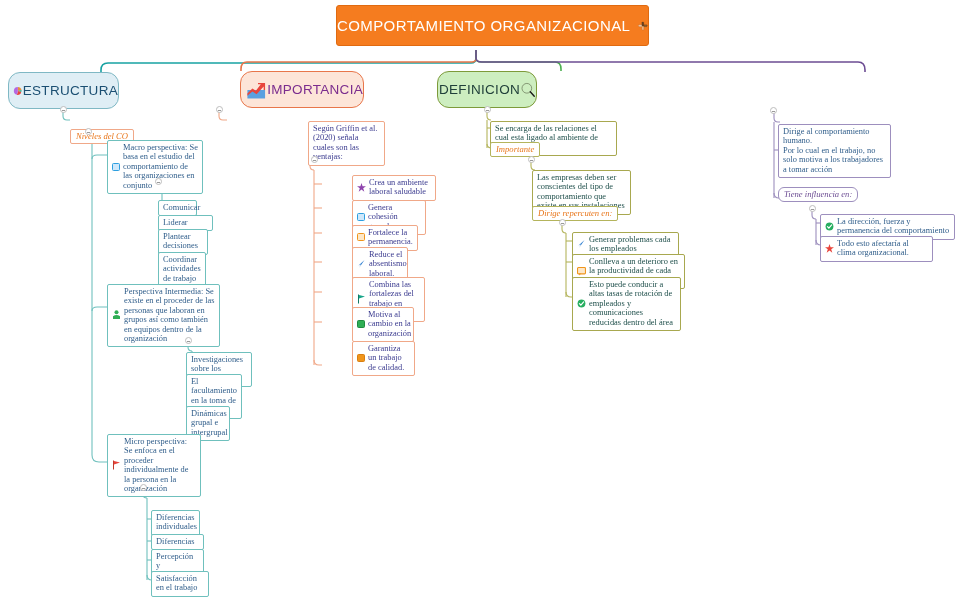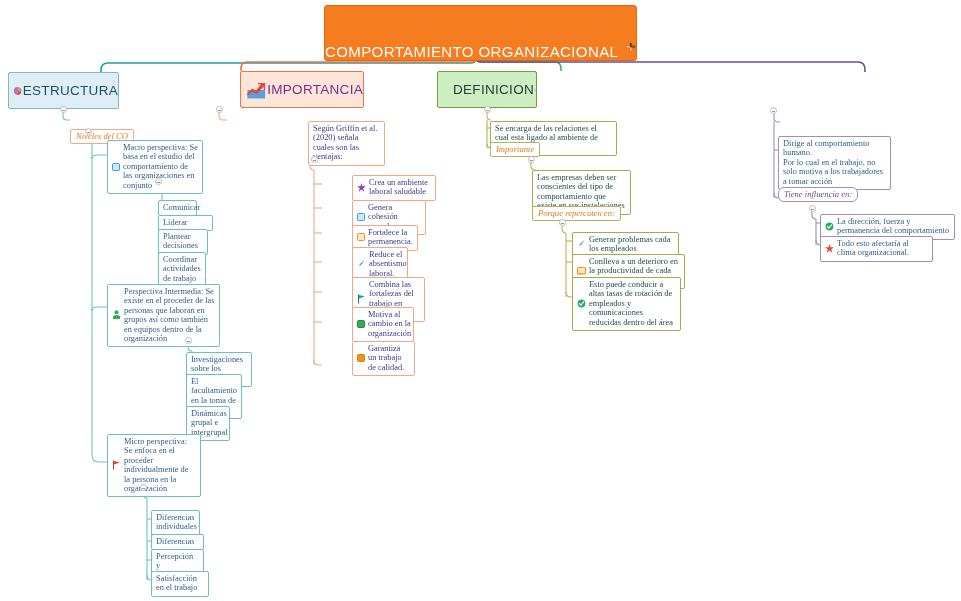--- a/index.html
+++ b/index.html
@@ -12,21 +12,21 @@
         border:1px solid #7fbfbf;border-radius:2px;}
   .node .txt{display:block;}
 
   
   .central{background:#F57C1F;border:1px solid #E06A10;border-radius:3px;
            display:flex;align-items:center;justify-content:center;gap:8px;}
   .central .txt{color:#ffffff;font-family:"Liberation Sans",sans-serif;
                 font-size:15px;letter-spacing:.4px;white-space:nowrap;}
 
   
-  .main{display:flex;align-items:center;border-radius:2px;border-width:1.5px;border-style:solid;}
+  .main{display:flex;align-items:center;border-radius:12px;border-width:1.5px;border-style:solid;}
   .main .txt{font-family:"Liberation Sans",sans-serif;font-size:13.5px;letter-spacing:.3px;white-space:nowrap;}
   .m-estructura{background:#dfeef5;border-color:#7fb8c4;}
   .m-estructura .txt{color:#1b4f72;}
   .m-importancia{background:#fde5d8;border-color:#e8764a;}
   .m-importancia .txt{color:#7b2d8e;}
   .m-definicion{background:#cdeec0;border-color:#7d9a3a;}
   .m-definicion .txt{color:#20403a;}
   .m-motivacion{background:#e2dced;border-color:#6c4c93;}
   .m-motivacion .txt{color:#1b6f7d;}
 
@@ -135,21 +135,21 @@
     <path d="M774,122 L774,198" fill="none" stroke="#9d8fbe" stroke-width="1.1"></path>
     <path d="M774,150 L780,150" fill="none" stroke="#9d8fbe" stroke-width="1.1"></path>
     <path d="M774,193 Q774,198 779,198 L782,198" fill="none" stroke="#9d8fbe" stroke-width="1.1"></path>
 
     <path d="M812,208 L812,215 Q812,219 816,219 L816,219" fill="none" stroke="#9d8fbe" stroke-width="1.1"></path>
     <path d="M816,219 L816,245" fill="none" stroke="#9d8fbe" stroke-width="1.1"></path>
     <path d="M816,223 L822,223" fill="none" stroke="#9d8fbe" stroke-width="1.1"></path>
     <path d="M816,240 Q816,245 821,245 L822,245" fill="none" stroke="#9d8fbe" stroke-width="1.1"></path>
   </svg>
 
-  <div class="node central" style="left:324px;top:5px;width:313px;height:56px;align-items:flex-end;">
+  <div class="node central" style="left:336px;top:5px;width:313px;height:41px;">
     <span class="txt">COMPORTAMIENTO ORGANIZACIONAL</span>
     <svg width="30" height="26" viewBox="0 0 30 26">
       <rect x="2" y="9" width="12" height="6" rx="1.5" fill="#f6c9a8" stroke="#8a5a2b" stroke-width=".7"></rect>
       <rect x="16" y="9" width="12" height="6" rx="1.5" fill="#8a5a2b" stroke="#5a3a18" stroke-width=".7"></rect>
       <rect x="12" y="1" width="6" height="12" rx="1.5" fill="#6b4423" stroke="#4a2d13" stroke-width=".7"></rect>
       <rect x="12" y="14" width="6" height="11" rx="1.5" fill="#f3b98c" stroke="#8a5a2b" stroke-width=".7"></rect>
     </svg>
   </div>
 
   <div class="node main m-estructura" style="left:8px;top:72px;width:111px;height:37px;padding-left:4px;">
@@ -271,42 +271,42 @@
   </div>
   <div class="node sub t-orangeline withicon" style="left:352px;top:307px;width:62px;">
     <span class="ic sq sq-green"></span>
     <span class="txt">Motiva al cambio en la organización</span>
   </div>
   <div class="node sub t-orangeline withicon" style="left:352px;top:341px;width:63px;">
     <span class="ic sq sq-orange2"></span>
     <span class="txt">Garantiza un trabajo de calidad.</span>
   </div>
 
-  <div class="node main m-definicion" style="left:437px;top:71px;width:100px;height:37px;padding-left:15px;">
+  <div class="node main m-definicion" style="left:437px;top:71px;width:100px;height:37px;padding-left:1px;">
     <span class="txt">DEFINICION</span>
     <svg width="28" height="28" viewBox="0 0 28 28">
       <circle cx="12" cy="11" r="8.5" fill="none" stroke="#6b7a5a" stroke-width="1.3"></circle>
       <line x1="18" y1="17" x2="25" y2="25" stroke="#1a1a1a" stroke-width="2.4" stroke-linecap="round"></line>
     </svg>
   </div>
   <div class="tgl" style="left:484px;top:106px;"></div>
 
   <div class="node sub t-olive" style="left:490px;top:121px;width:127px;">
     <span class="txt">Se encarga de las relaciones el cual esta ligado al ambiente de trabajo</span>
   </div>
   <div class="node lbl lbl-olive" style="left:490px;top:142px;">
     <span class="txt">Importante</span>
   </div>
   <div class="tgl" style="left:528px;top:156px;"></div>
 
   <div class="node sub t-olive" style="left:532px;top:170px;width:99px;">
     <span class="txt">Las empresas deben ser conscientes del tipo de comportamiento que existe en sus instalaciones</span>
   </div>
   <div class="node lbl lbl-olive" style="left:532px;top:206px;">
-    <span class="txt">Porque repercuten en:</span>
+    <span class="txt">Dirige repercuten en:</span>
   </div>
   <div class="tgl" style="left:559px;top:219px;"></div>
 
   <div class="node sub t-olive withicon" style="left:572px;top:232px;width:107px;">
     <svg class="ic" width="9" height="10" viewBox="0 0 9 10">
       <path d="M7.5 1 L2 9 L4 5.5 L1.5 6.5 Z" fill="#2e7fd0"></path>
     </svg>
     <span class="txt">Generar problemas cada los empleados</span>
   </div>
   <div class="node sub t-olive withicon" style="left:572px;top:254px;width:113px;">
@@ -319,21 +319,21 @@
   <div class="node sub t-olive withicon" style="left:572px;top:277px;width:109px;">
     <svg class="ic circ" viewBox="0 0 10 10">
       <circle cx="5" cy="5" r="4.4" fill="#27ae60"></circle>
       <path d="M2.7 5.1 L4.3 6.7 L7.4 3.2" fill="none" stroke="#fff" stroke-width="1.3" stroke-linecap="round"></path>
     </svg>
     <span class="txt">Esto puede conducir a altas tasas de rotación de empleados y comunicaciones reducidas dentro del área</span>
   </div>
 
   <div class="tgl" style="left:770px;top:107px;"></div>
 
-  <div class="node sub t-purple" style="left:778px;top:136px;width:113px;">
+  <div class="node sub t-purple" style="left:778px;top:124px;width:113px;">
     <span class="txt">Dirige al comportamiento humano.
 Por lo cual en el trabajo, no solo motiva a los trabajadores a tomar acción</span>
   </div>
   <div class="node lbl lbl-purple" style="left:778px;top:187px;border-radius:6px;">
     <span class="txt">Tiene influencia en:</span>
   </div>
   <div class="tgl" style="left:809px;top:205px;"></div>
 
   <div class="node sub t-purple withicon" style="left:820px;top:214px;width:135px;">
     <svg class="ic circ" viewBox="0 0 10 10">

